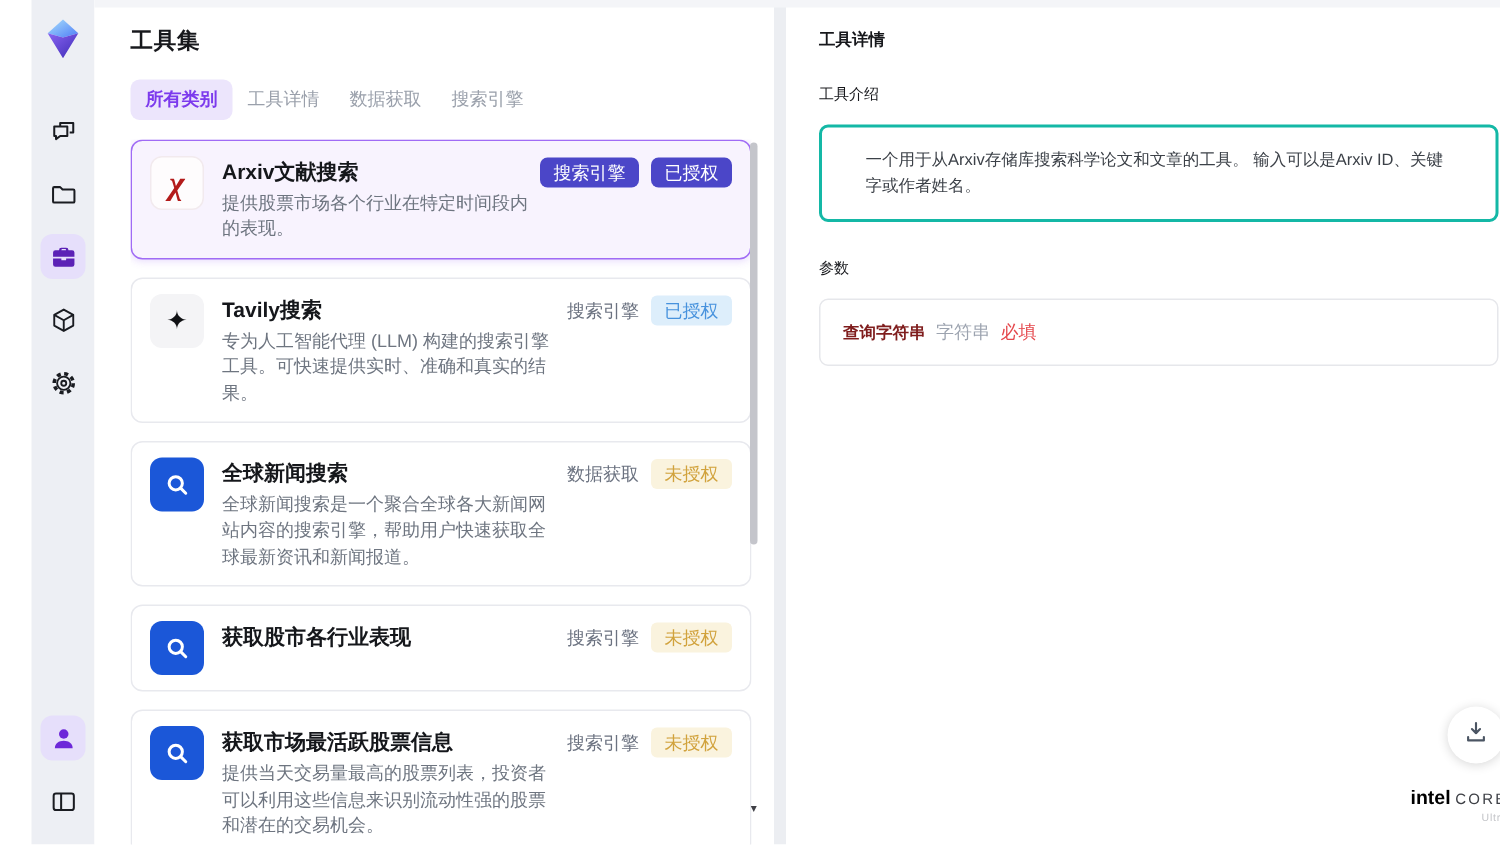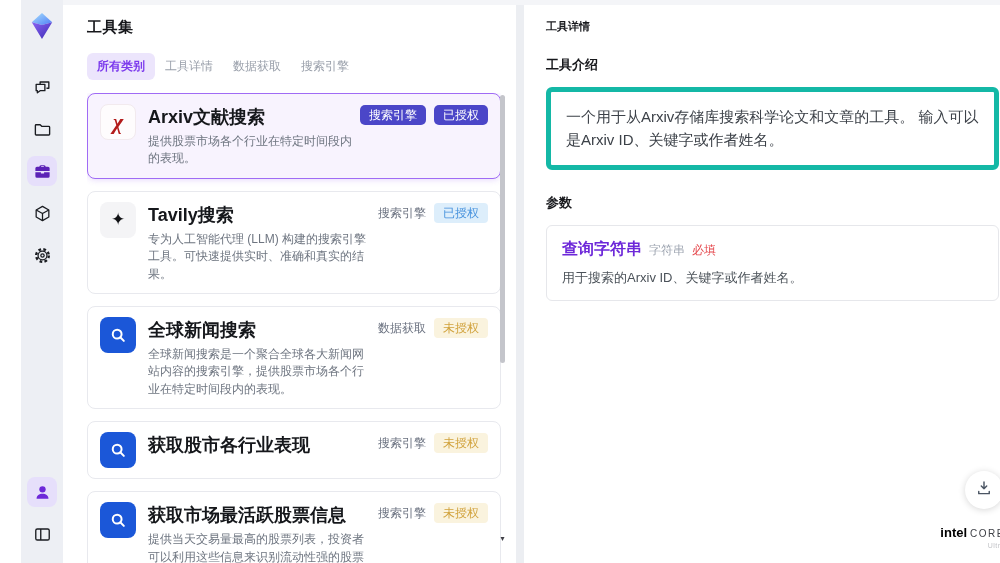--- a/index.html
+++ b/index.html
@@ -46,46 +46,46 @@
                display:flex; align-items:center; justify-content:center; margin-right:12px;
                background:#f4f4f6; overflow:hidden; }
   .tool-icon.ic-arxiv-icon { background:#fefcfd; border:1px solid #f2eaee; }
   .tool-icon.ic-arxiv-icon .glyph { font-family:"Liberation Serif","DejaVu Serif",serif;
                font-style:italic; font-weight:bold; font-size:22px; color:var(--arxiv-red); line-height:1; }
   .tool-icon.ic-tavily-icon .glyph { font-size:17px; color:#101114; line-height:1; }
   .tool-icon.ic-news-icon { background:var(--news-blue); }
   .tool-icon svg { width:20px; height:20px; }
 
   .tool-body { flex:1; min-width:0; }
-  .tool-name { font-size:18px; font-weight:bold; color:#15171b; line-height:1.5; }
+  .tool-name { font-size:14px; font-weight:bold; color:#15171b; line-height:1.5; }
   .tool-desc { font-size:12px; color:#6e7580; line-height:1.45; margin-top:2px; max-width:278px; }
 
   .tool-tags { display:flex; gap:8px; align-items:flex-start; margin-left:8px; padding-top:1px; }
   .tag { font-size:12px; white-space:nowrap; line-height:1; }
   .tag-category { color:#6b7280; padding:4px 0; }
   .tag-status { padding:4px 9px; border-radius:4px; }
   .tag-solid { background:var(--tag-solid); color:#fff; padding:4px 9px; border-radius:5px; }
   .tag-auth { background:var(--auth-bg); color:var(--auth-text); }
   .tag-unauth { background:var(--unauth-bg); color:var(--unauth-text); }
 
   
   .scrollbar { position:absolute; top:88px; right:10px; bottom:0; width:7px; }
   .scroll-thumb { position:absolute; top:7px; left:1px; width:5px; height:268px;
                   background:#c4c5cb; border-radius:3px; cursor:pointer; }
   .scroll-down { position:absolute; bottom:20px; left:0; width:7px; text-align:center;
                  font-size:8px; color:#3f3f46; cursor:pointer; line-height:1; }
 
   
   .detail-title { font-size:11px; font-weight:bold; margin-bottom:22px; }
-  .section-heading { font-size:13px; font-weight:bold; margin-bottom:13px; }
-  .intro-box { border:5px solid #14b8a6; border-radius:6px; padding:14px 15px;
-               font-size:15px; color:#3c4148; line-height:1.5; margin-bottom:24px; }
+  .section-heading { font-size:10px; font-weight:normal; margin-bottom:13px; }
+  .intro-box { border:2px solid #14b8a6; border-radius:6px; padding:14px 29px;
+               font-size:11px; color:#3c4148; line-height:1.5; margin-bottom:24px; }
   .param-box { border:1px solid #e6e7eb; border-radius:6px; padding:13px 15px; }
   .param-head { display:flex; align-items:baseline; gap:7px; }
-  .param-name { font-size:16px; font-weight:bold; color:#6d28d9; }
+  .param-name { font-size:11px; font-weight:bold; color:#7f1d1d; }
   .param-type { font-size:12px; color:#9ca3af; }
   .param-required { font-size:12px; color:var(--required); }
   .param-desc { font-size:13px; color:#4b5259; margin-top:9px; }
 
   
   .download-fab { position:absolute; right:18px; bottom:54px; width:38px; height:38px;
                   border-radius:50%; background:#fff; box-shadow:0 1px 7px rgba(0,0,0,.16);
                   display:flex; align-items:center; justify-content:center; cursor:pointer; z-index:8; }
   .download-fab svg { width:18px; height:18px; }
   .intel-brand { position:absolute; right:16px; bottom:14px; text-align:right; z-index:8; line-height:1; }
@@ -218,21 +218,21 @@
 
   <div class="tool-item">
     <div class="tool-icon ic-news-icon">
             <svg viewBox="0 0 24 24" fill="none" stroke="#ffffff" stroke-width="2.4" stroke-linecap="round">
               <circle cx="11" cy="11" r="5.3"></circle>
               <path d="M15.3 15.3L19 19"></path>
             </svg>
           </div>
     <div class="tool-body">
       <div class="tool-name">全球新闻搜索</div>
-      <div class="tool-desc">全球新闻搜索是一个聚合全球各大新闻网站内容的搜索引擎，提供股票市场各个行业在特定时间段内的表现。</div>
+      <div class="tool-desc">全球新闻搜索是一个聚合全球各大新闻网站内容的搜索引擎，帮助用户快速获取全球最新资讯和新闻报道。</div>
     </div>
     <div class="tool-tags">
       <span class="tag tag-category">数据获取</span>
       <span class="tag tag-status tag-unauth">未授权</span>
     </div>
   </div>
 
   <div class="tool-item">
     <div class="tool-icon ic-news-icon">
             <svg viewBox="0 0 24 24" fill="none" stroke="#ffffff" stroke-width="2.4" stroke-linecap="round">
@@ -279,21 +279,20 @@
     <h2 class="detail-title">工具详情</h2>
     <h3 class="section-heading">工具介绍</h3>
     <div class="intro-box">一个用于从Arxiv存储库搜索科学论文和文章的工具。 输入可以是Arxiv ID、关键字或作者姓名。</div>
     <h3 class="section-heading">参数</h3>
     <div class="param-box">
       <div class="param-head">
         <span class="param-name">查询字符串</span>
         <span class="param-type">字符串</span>
         <span class="param-required">必填</span>
       </div>
-      <div class="param-desc">用于搜索的Arxiv ID、关键字或作者姓名。</div>
     </div>
 
     <div class="download-fab">
       <span class="icon">
         <svg viewBox="0 0 24 24" fill="none" stroke="#4b5563" stroke-width="1.9" stroke-linecap="round" stroke-linejoin="round">
           <path d="M12 4v9m0 0l-3.6-3.6M12 13l3.6-3.6"></path>
             <path d="M5 16.5v3h14v-3"></path>
         </svg>
       </span>
     </div>

